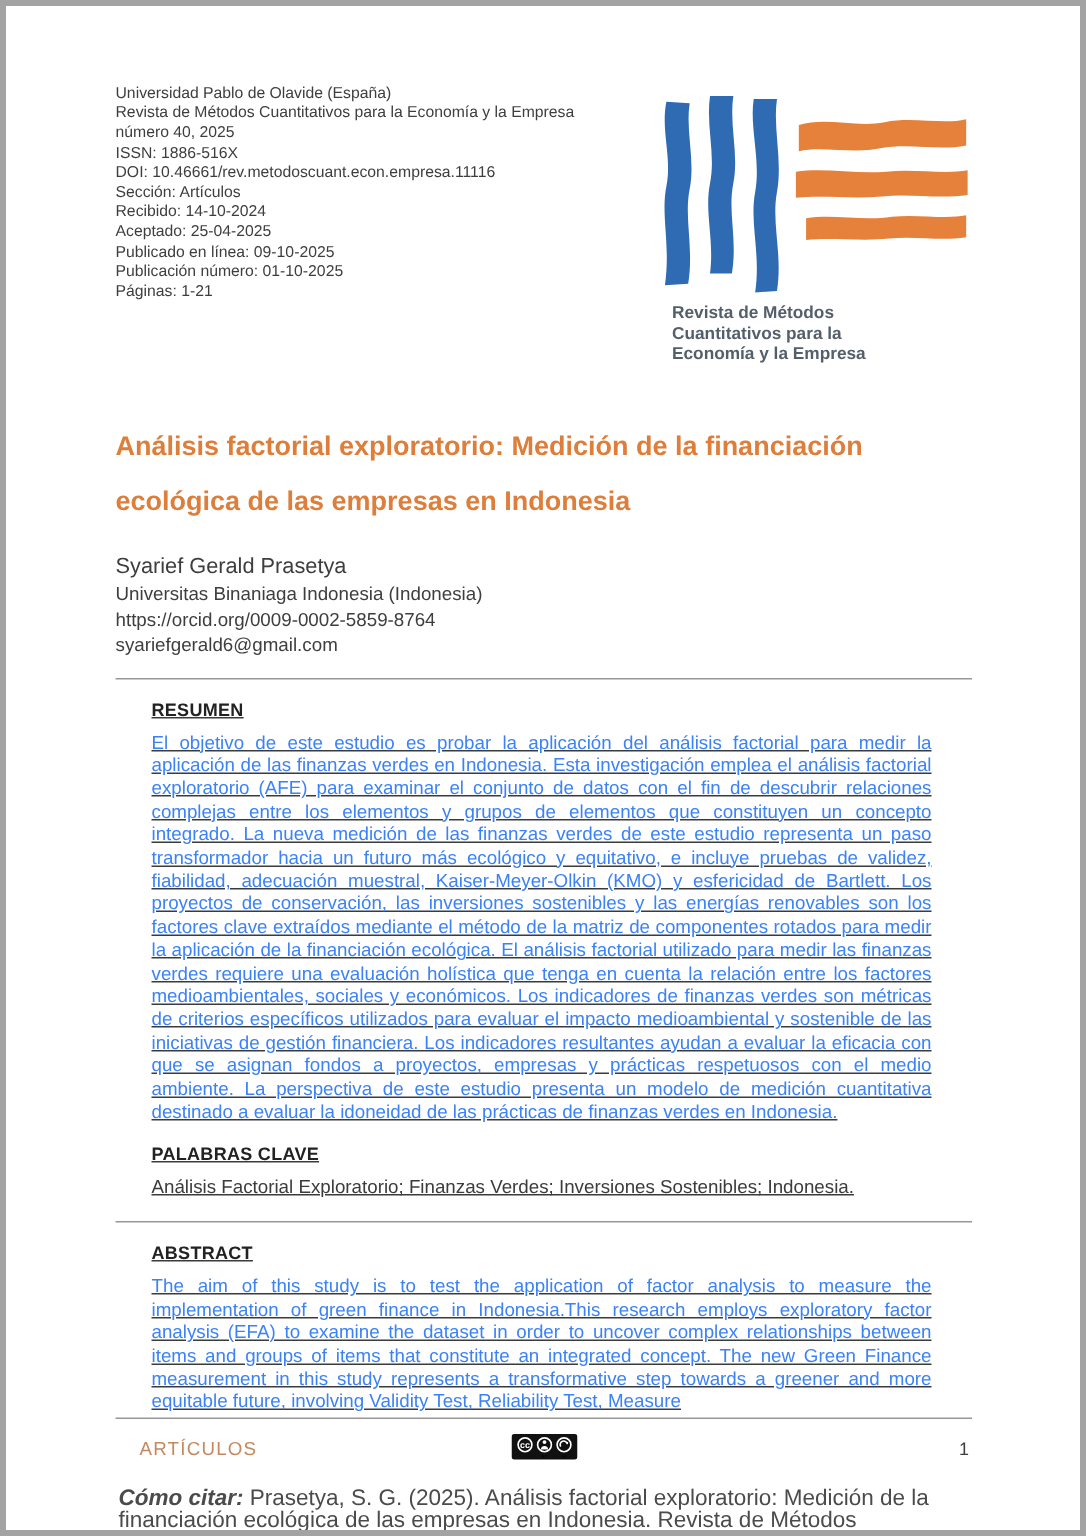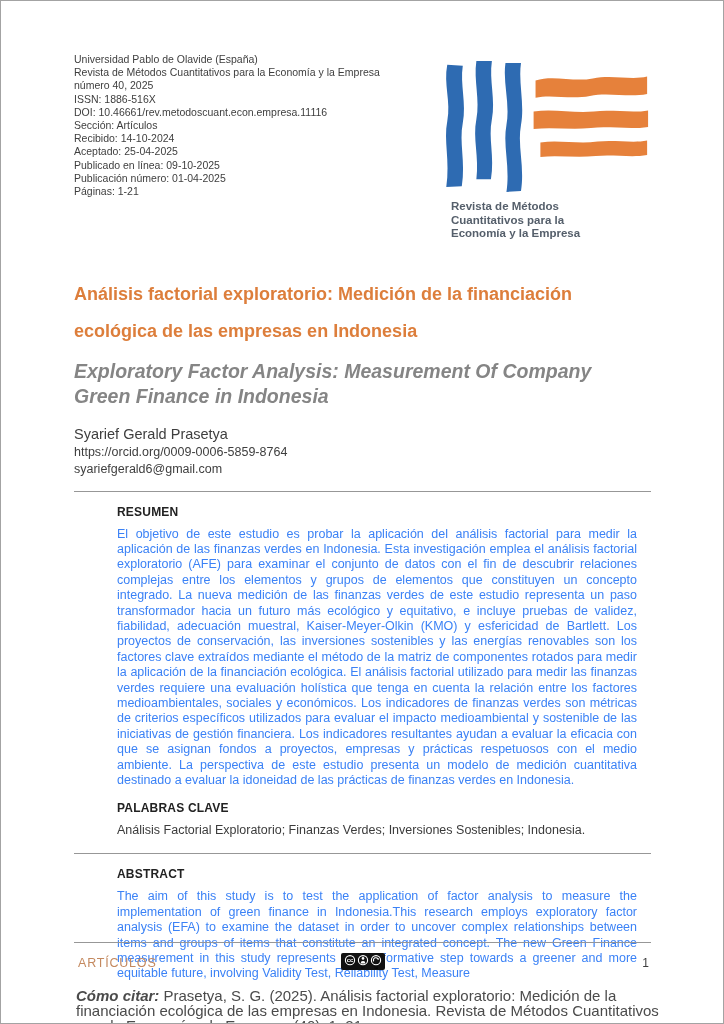--- a/index.html
+++ b/index.html
@@ -1,19 +1,19 @@
 <!DOCTYPE html>
 <html><head>
 <meta charset="utf-8">
 <style>
   * { margin:0; padding:0; box-sizing:border-box; }
   html,body { background:#e9e9e9; }
   .page {
     position:relative; width:724px; height:1024px; margin:0 auto;
-    background:#ffffff; border:1px solid #a3a3a3; overflow:hidden;
+    background:#ffffff; border:4px solid #a3a3a3; overflow:hidden;
     font-family:"Liberation Sans", sans-serif; color:#3b3b3b;
   }
   .content { padding:52px 72px 0 73px; }
 
   
   .header { display:flex; justify-content:space-between; align-items:flex-start; }
   .pub-info { width:352px; font-size:10.5px; line-height:13.2px; color:#3e3e3e; }
   .pub-info div { white-space:nowrap; }
   .logo { width:228px; margin-top:2px; }
   .logo svg { display:block; }
@@ -27,29 +27,29 @@
   
   .author { margin-top:16px; color:#3e3e3e; }
   .author-name { font-size:14.5px; line-height:19px; }
   .author-line { font-size:12.5px; line-height:17px; }
 
   .rule { border-top:1px solid #979797; height:0; }
   .rule-1 { margin-top:13px; }
   .rule-2 { margin-top:15px; }
 
   
-  .sect { margin-left:43px; width:520px; }
+  .sect { margin-left:24px; width:520px;text-decoration:underline; }
   .sect-heading { margin-top:13px; font-size:12px; font-weight:bold; color:#222222; letter-spacing:.2px; }
   .sect-body { margin-top:8px; font-size:12.5px; line-height:15.4px; text-align:justify; color:#3b82f6; }
   .keywords { margin-top:7px; font-size:12.5px; line-height:16px; color:#3b3b3b; }
 
   
   .footer-rule { position:absolute; left:73px; right:72px; top:941px; border-top:1px solid #979797; }
   .footer-row { position:absolute; left:73px; right:72px; top:950px; height:26px; }
-  .footer-section { position:absolute; left:4px; top:5px; font-size:12.5px; letter-spacing:.8px; color:#c4895f; }
+  .footer-section { position:absolute; left:16px; top:5px; font-size:12.5px; letter-spacing:.8px; color:#c4895f; }
   .license-badge { position:absolute; left:50%; transform:translateX(-50%); top:2px; }
   .page-number { position:absolute; right:2px; top:5px; font-size:12px; color:#3e3e3e; }
   .citation { position:absolute; left:75px; right:62px; top:987px; font-size:15px; line-height:15px; color:#4b4b4b; }
   .citation .cite-label { font-weight:bold; font-style:italic; }
 </style>
 </head>
 <body>
 
 <div class="page">
   <div class="content">
@@ -58,21 +58,21 @@
       <div class="pub-info">
         <div>Universidad Pablo de Olavide (España)</div>
         <div>Revista de Métodos Cuantitativos para la Economía y la Empresa</div>
         <div>número 40, 2025</div>
         <div>ISSN: 1886-516X</div>
         <div>DOI: 10.46661/rev.metodoscuant.econ.empresa.11116</div>
         <div>Sección: Artículos</div>
         <div>Recibido: 14-10-2024</div>
         <div>Aceptado: 25-04-2025</div>
         <div>Publicado en línea: 09-10-2025</div>
-        <div>Publicación número: 01-04-2025</div>
+        <div>Publicación número: 01-10-2025</div>
         <div>Páginas: 1-21</div>
       </div>
 
       <div class="logo">
         <svg width="228" height="141" viewBox="0 0 235 145">
           <g fill="#2E6BB2">
             <path d="M25,10 C21,30 29,48 25,68 C21,88 28,108 24,136 L40,135 C44,110 37,90 41,70 C45,50 38,30 41,11 Z"></path>
             <path d="M55,6 C52,26 59,46 55,66 C51,86 58,104 55,128 L70,128 C74,104 67,86 71,66 C75,46 68,26 71,6 Z"></path>
             <path d="M85,8 C82,28 90,50 86,72 C82,94 90,114 86,141 L101,140 C105,114 97,94 101,72 C105,50 98,28 101,8 Z"></path>
           </g>
@@ -84,25 +84,25 @@
         </svg>
         <div class="logo-text">
           <div>Revista de Métodos</div>
           <div>Cuantitativos para la</div>
           <div>Economía y la Empresa</div>
         </div>
       </div>
     </div>
 
     <h1 class="title-es">Análisis factorial exploratorio: Medición de la financiación ecológica de las empresas en Indonesia</h1>
-    <h2 class="title-en">Exploratory Factor Analysis: Measurement Of Company Green Finance in Indonesia</h2>
 
     <div class="author">
       <div class="author-name">Syarief Gerald Prasetya</div>
-      <div class="author-line">https://orcid.org/0009-0006-5859-8764</div>
+      <div class="author-line">Universitas Binaniaga Indonesia (Indonesia)</div>
+      <div class="author-line">https://orcid.org/0009-0002-5859-8764</div>
       <div class="author-line">syariefgerald6@gmail.com</div>
     </div>
 
     <div class="rule rule-1"></div>
 
     <div class="sect">
       <div class="sect-heading">RESUMEN</div>
       <p class="sect-body">El objetivo de este estudio es probar la aplicación del análisis factorial para medir la aplicación de las finanzas verdes en Indonesia. Esta investigación emplea el análisis factorial exploratorio (AFE) para examinar el conjunto de datos con el fin de descubrir relaciones complejas entre los elementos y grupos de elementos que constituyen un concepto integrado. La nueva medición de las finanzas verdes de este estudio representa un paso transformador hacia un futuro más ecológico y equitativo, e incluye pruebas de validez, fiabilidad, adecuación muestral, Kaiser-Meyer-Olkin (KMO) y esfericidad de Bartlett. Los proyectos de conservación, las inversiones sostenibles y las energías renovables son los factores clave extraídos mediante el método de la matriz de componentes rotados para medir la aplicación de la financiación ecológica. El análisis factorial utilizado para medir las finanzas verdes requiere una evaluación holística que tenga en cuenta la relación entre los factores medioambientales, sociales y económicos. Los indicadores de finanzas verdes son métricas de criterios específicos utilizados para evaluar el impacto medioambiental y sostenible de las iniciativas de gestión financiera. Los indicadores resultantes ayudan a evaluar la eficacia con que se asignan fondos a proyectos, empresas y prácticas respetuosos con el medio ambiente. La perspectiva de este estudio presenta un modelo de medición cuantitativa destinado a evaluar la idoneidad de las prácticas de finanzas verdes en Indonesia.</p>
       <div class="sect-heading">PALABRAS CLAVE</div>
       <div class="keywords">Análisis Factorial Exploratorio; Finanzas Verdes; Inversiones Sostenibles; Indonesia.</div>

